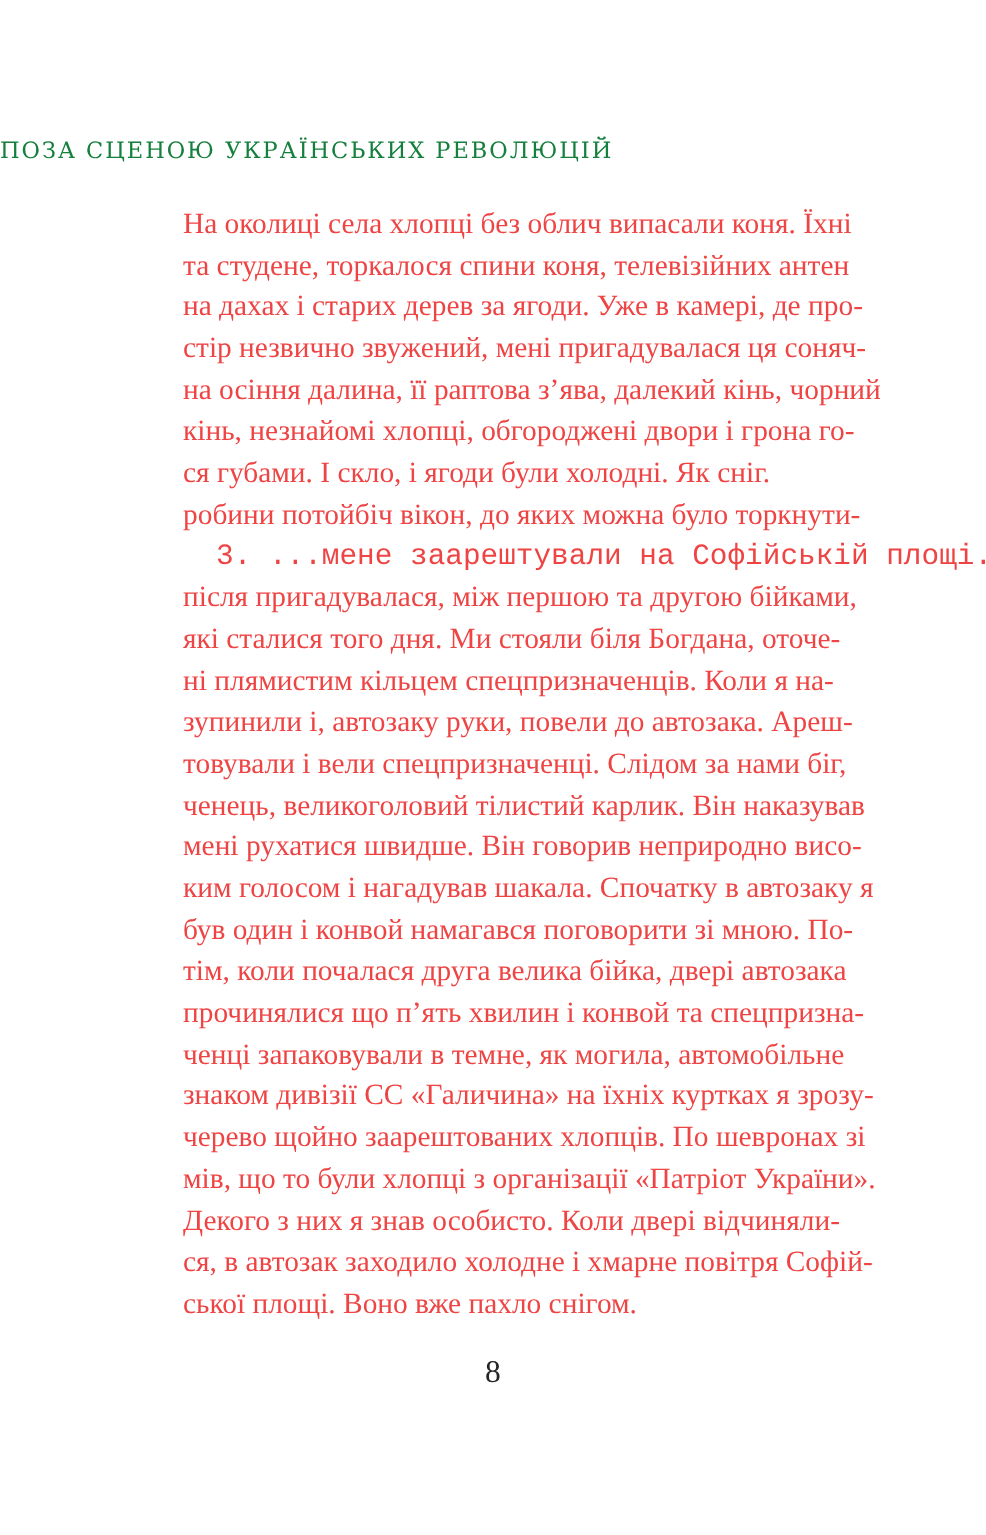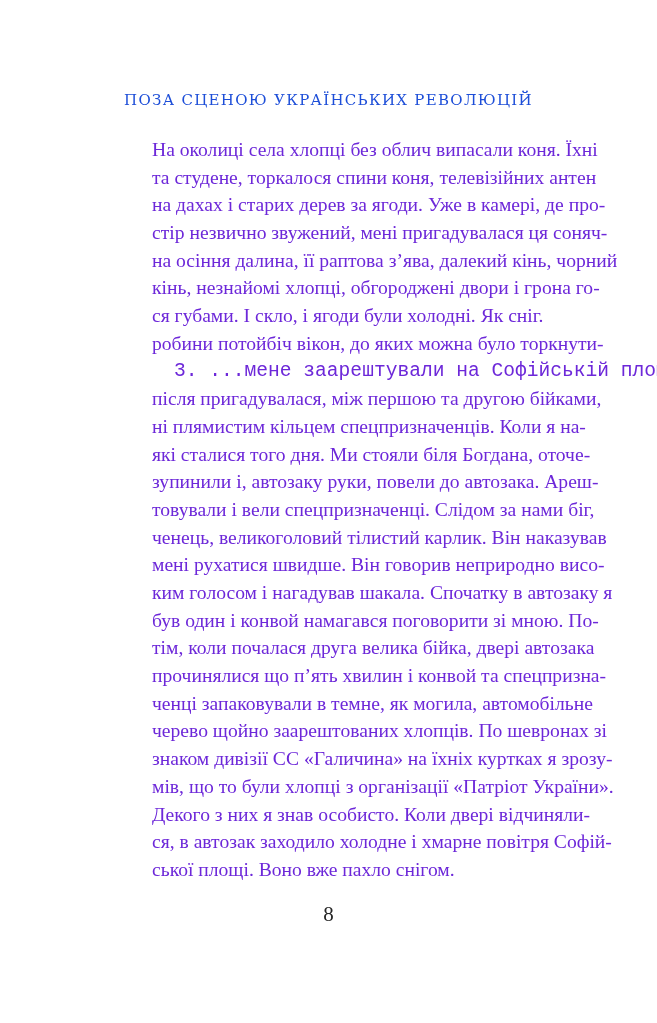--- a/index.html
+++ b/index.html
@@ -1,26 +1,26 @@
 <!DOCTYPE html>
 <html><head>
 <meta charset="utf-8">
 <style>
   html, body { margin: 0; padding: 0; background: #ffffff; }
   body { width: 657px; height: 1023px; position: relative; overflow: hidden; }
   .page { position: absolute; left: 0; top: 0; width: 657px; height: 1023px; background: #ffffff; }
   .running-head {
     position: absolute; left: 0; width: 657px; top: 91px;
-    text-align: center; font-family: "DejaVu Serif", serif;
-    font-size: 15px; letter-spacing: 1.3px; color: #1d4ed8;
+    text-align: left; font-family: "DejaVu Serif", serif;
+    font-size: 15px; letter-spacing: 1.3px; color: #15803d;
   }
   .body-text {
     position: absolute; left: 122px; width: 421px; top: 136px;
     font-family: "Liberation Serif", serif; font-size: 19.6px;
-    line-height: 27.7px; color: #6d28d9; margin-left: 30px;
+    line-height: 27.7px; color: #ef4444;
   }
   .line { display: block; white-space: nowrap; text-align: justify; text-align-last: justify; height: 27.7px; }
   .line.last { text-align-last: left; }
   .line.indent { padding-left: 22px; font-family: Liberation Mono, monospace; }
   .page-number {
     position: absolute; left: 0; width: 657px; top: 902px; text-align: center;
     font-family: "Liberation Serif", serif; font-size: 21px; color: #262626;
   }
 </style>
 </head>
@@ -36,33 +36,33 @@
       <span class="line">на дахах і старих дерев за ягоди. Уже в камері, де про-</span>
       <span class="line">стір незвично звужений, мені пригадувалася ця соняч-</span>
       <span class="line">на осіння далина, її раптова з’ява, далекий кінь, чорний</span>
       <span class="line">кінь, незнайомі хлопці, обгороджені двори і грона го-</span>
       <span class="line last">ся губами. І скло, і ягоди були холодні. Як сніг.</span>
       <span class="line">робини потойбіч вікон, до яких можна було торкнути-</span>
     </div>
     <div>
       <span class="line indent">3. ...мене заарештували на Софійській площі. Вже</span>
       <span class="line">після пригадувалася, між першою та другою бійками,</span>
+      <span class="line">які сталися того дня. Ми стояли біля Богдана, оточе-</span>
       <span class="line">ні плямистим кільцем спецпризначенців. Коли я на-</span>
-      <span class="line">які сталися того дня. Ми стояли біля Богдана, оточе-</span>
       <span class="line">зупинили і, автозаку руки, повели до автозака. Ареш-</span>
       <span class="line">товували і вели спецпризначенці. Слідом за нами біг,</span>
       <span class="line">ченець, великоголовий тілистий карлик. Він наказував</span>
       <span class="line">мені рухатися швидше. Він говорив неприродно висо-</span>
       <span class="line">ким голосом і нагадував шакала. Спочатку в автозаку я</span>
       <span class="line">був один і конвой намагався поговорити зі мною. По-</span>
       <span class="line">тім, коли почалася друга велика бійка, двері автозака</span>
       <span class="line">прочинялися що п’ять хвилин і конвой та спецпризна-</span>
       <span class="line">ченці запаковували в темне, як могила, автомобільне</span>
+      <span class="line">знаком дивізії СС «Галичина» на їхніх куртках я зрозу-</span>
       <span class="line">черево щойно заарештованих хлопців. По шевронах зі</span>
-      <span class="line">знаком дивізії СС «Галичина» на їхніх куртках я зрозу-</span>
       <span class="line">мів, що то були хлопці з організації «Патріот України».</span>
       <span class="line">Декого з них я знав особисто. Коли двері відчиняли-</span>
       <span class="line">ся, в автозак заходило холодне і хмарне повітря Софій-</span>
       <span class="line last">ської площі. Воно вже пахло снігом.</span>
     </div>
   </div>
 
   <div class="page-number">8</div>
 </div>
 

